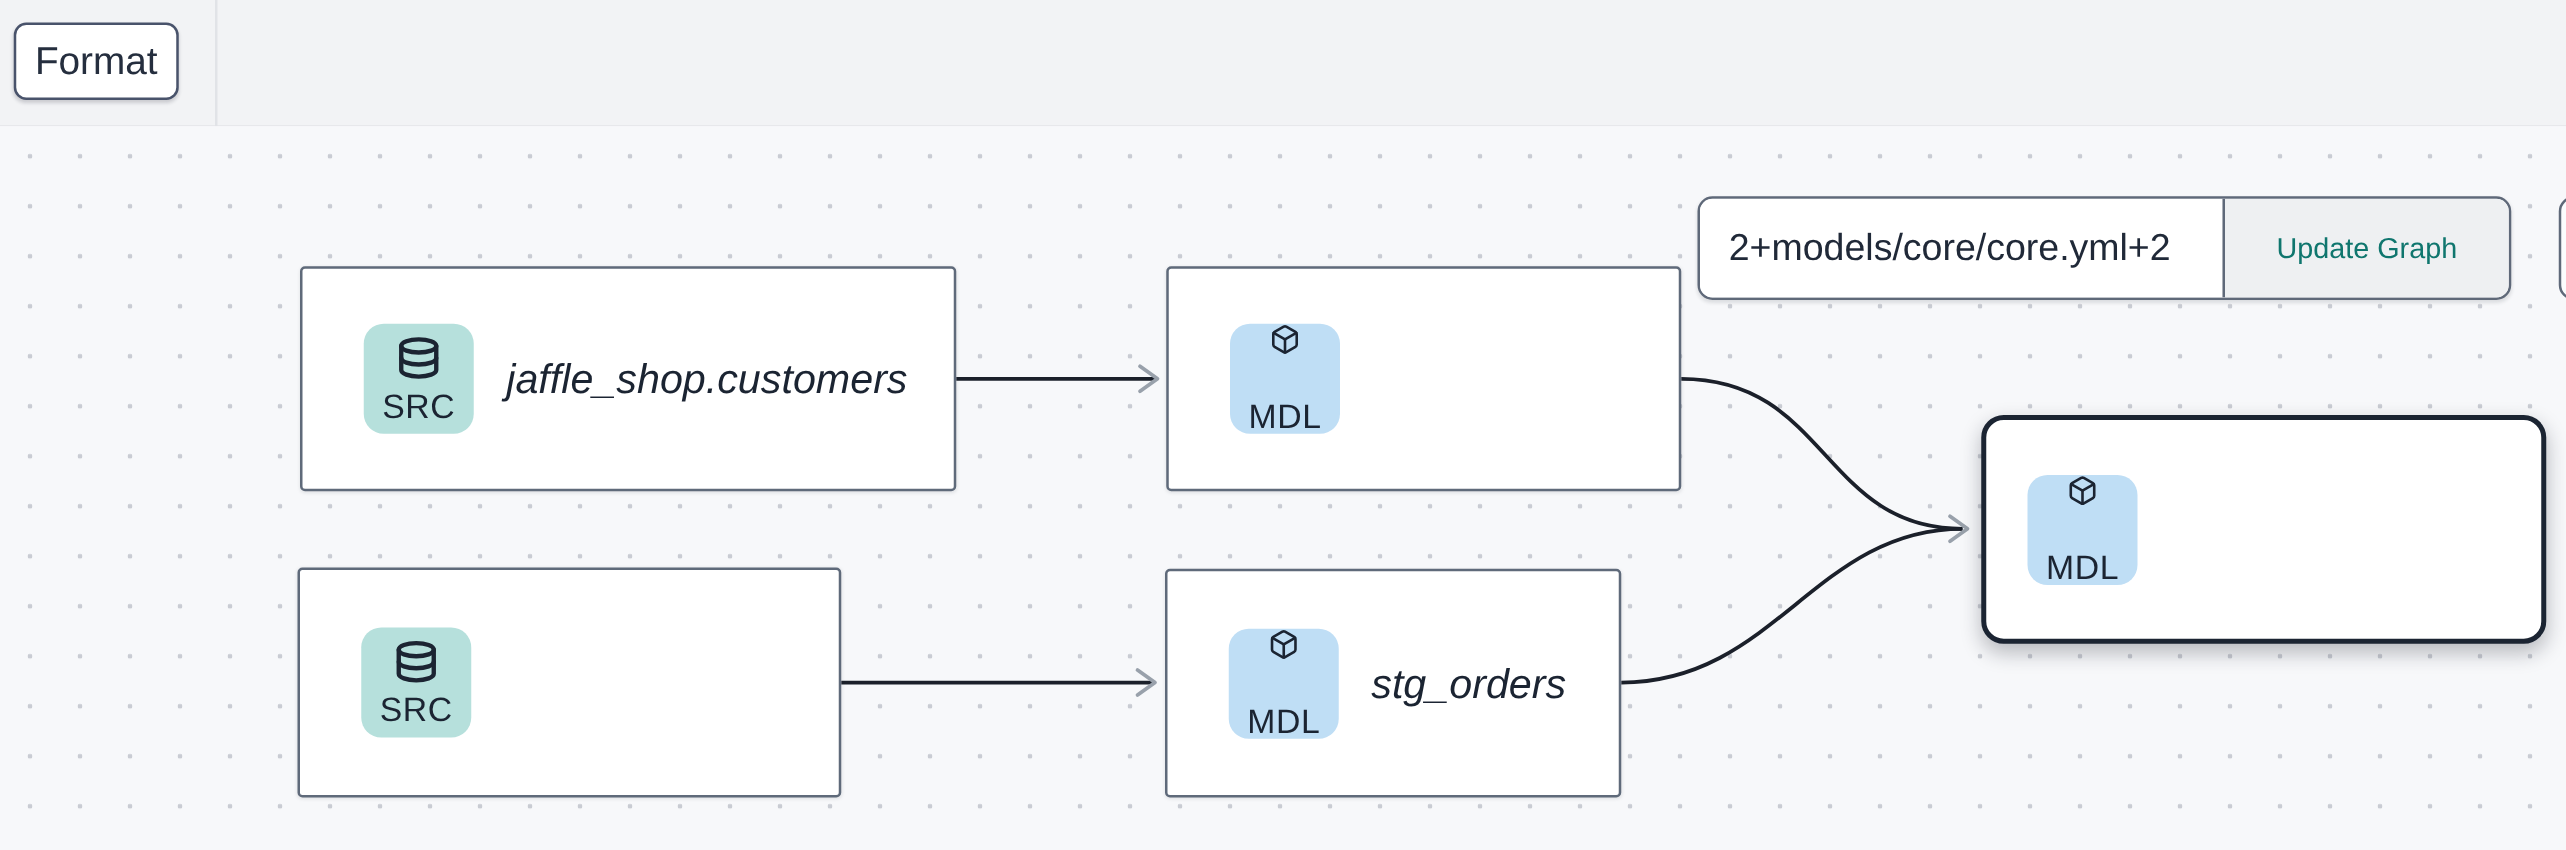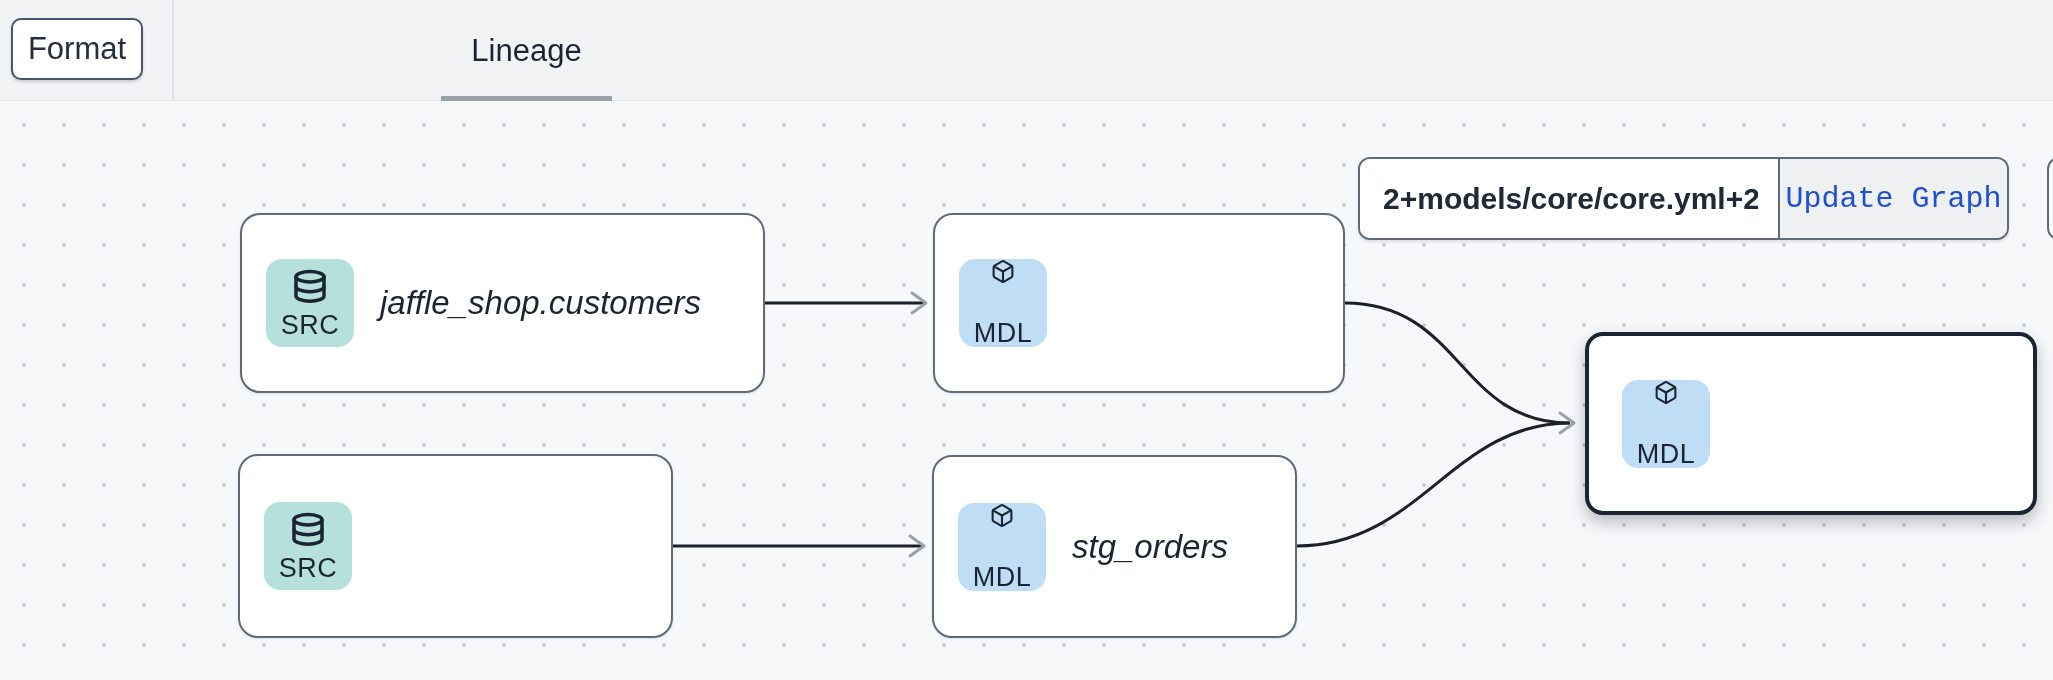--- a/index.html
+++ b/index.html
@@ -26,58 +26,54 @@
   .tab .underline{position:absolute;left:0;bottom:0;width:100%;height:5px;background:var(--tab-underline);display:none;}
   .tab.active .underline{display:block;}
 
   
   .canvas{position:absolute;left:0;top:101px;width:2053px;height:579px;background:var(--canvas-bg);
     background-image:radial-gradient(circle,var(--dot-color) 1.8px,transparent 2.1px);
     background-size:40px 40px;background-position:4px 4px;}
   .edges{position:absolute;left:0;top:0;width:2053px;height:579px;}
 
   
-  .node{position:absolute;background:#ffffff;border:2px solid var(--node-border);border-radius:20px;
-    display:flex;align-items:center;padding-left:24px;gap:26px;cursor:pointer;
+  .node{position:absolute;background:#ffffff;border:2px solid var(--node-border);border-radius:4px;
+    display:flex;align-items:center;padding-left:49px;gap:26px;cursor:pointer;
     box-shadow:0 1px 3px rgba(20,25,40,.10);}
   .node.selected{border:4px solid var(--selected-border);border-radius:18px;
     box-shadow:0 7px 16px rgba(20,25,40,.28);padding-left:33px;}
   .badge{width:88px;height:88px;border-radius:16px;flex:0 0 auto;
     display:flex;flex-direction:column;align-items:center;justify-content:center;gap:2px;}
   .badge.src{background:var(--src-badge-bg);}
   .badge.mdl{background:var(--mdl-badge-bg);gap:36px;}
   .badge .badge-label{font-size:27px;font-weight:500;letter-spacing:.5px;color:var(--text-dark);line-height:1;}
   .badge svg{width:42px;height:42px;stroke:var(--text-dark);fill:none;stroke-width:2;stroke-linecap:round;stroke-linejoin:round;}
   .node-label{font-size:33px;color:var(--text-dark);white-space:nowrap;font-style:italic;}
   .node-text-col{display:flex;flex-direction:column;gap:8px;}
   .access-row{display:flex;align-items:center;gap:10px;font-size:30px;color:var(--text-dark);}
   .access-row svg{width:30px;height:30px;stroke:var(--text-dark);fill:none;stroke-width:2.2;stroke-linecap:round;stroke-linejoin:round;}
 
   
   .selector-group{position:absolute;left:1358px;top:56px;width:651px;height:83px;
     border:2px solid #5f6979;border-radius:12px;display:flex;overflow:hidden;
     box-shadow:0 2px 3px rgba(25,30,45,.12);background:#fff;}
   .selector-input{width:418px;height:100%;border:none;outline:none;background:#ffffff;
-    font-family:inherit;font-size:30px;color:#202938;padding:0 20px 0 23px;font-weight:bold;}
+    font-family:inherit;font-size:30px;color:#202938;padding:0 20px 0 23px;}
   .update-btn{flex:1;border:none;border-left:2px solid #5f6979;background:var(--button-bg);
-    font-family:Liberation Mono, monospace;font-size:30px;color:#1d4ed8;cursor:pointer;
+    font-family:Liberation Sans, sans-serif;font-size:23px;color:#0f766e;cursor:pointer;
     display:flex;align-items:center;justify-content:center;}
   .partial-control{position:absolute;left:2047px;top:56px;width:60px;height:83px;background:#fbfcfd;
     border:2px solid #5f6979;border-radius:12px;cursor:pointer;}
 </style>
 </head>
 <body>
 
 <div class="topbar">
   <button class="format-btn">Format</button>
   <div class="topbar-divider"></div>
-  <div class="tab tab-lineage active">
-    <span>Lineage</span>
-    <div class="underline"></div>
-  </div>
 </div>
 
 <div class="canvas">
 
   <svg class="edges" viewBox="0 0 2053 579">
 
     <path d="M765,202 L924,202" stroke="var(--edge-stroke)" stroke-width="3" fill="none"></path>
     <polyline points="912,192 926,202 912,212" stroke="var(--arrowhead)" stroke-width="3" fill="none" stroke-linecap="round" stroke-linejoin="round"></polyline>
 
     <path d="M673,445 L922,445" stroke="var(--edge-stroke)" stroke-width="3" fill="none"></path>

